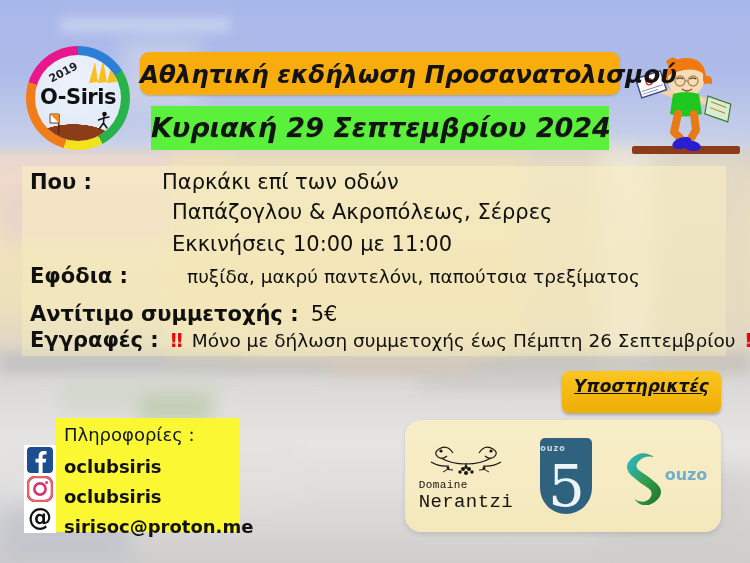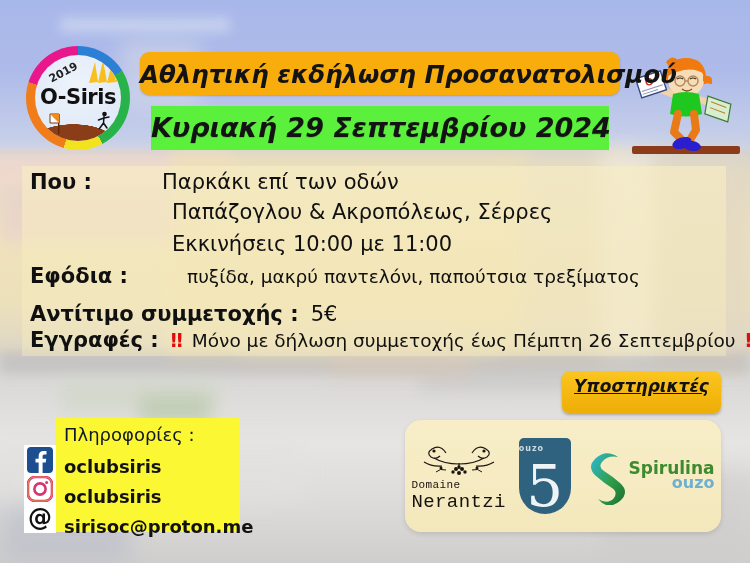--- a/index.html
+++ b/index.html
@@ -365,21 +365,20 @@
           <linearGradient id="spg" x1="0" y1="0" x2="1" y2="1">
             <stop offset="0%" stop-color="#2fb8d8"></stop>
             <stop offset="55%" stop-color="#2f9e4a"></stop>
             <stop offset="100%" stop-color="#1d6e2e"></stop>
           </linearGradient>
         </defs>
         <path d="M34 10 q-12 -8 -22 1 q-10 9 0 18 q8 7 16 12 q6 4 2 10 q-6 7 -16 1
                  q10 12 22 2 q10 -9 0 -18 q-8 -7 -16 -12 q-6 -4 -2 -9 q6 -7 16 -5 Z" fill="url(#spg)"></path>
       </svg>
       <div class="wordmark">
-        <span>Spirulina</span>
         <span class="line">ouzo</span>
       </div>
     </div>
   </div>
 
   <div id="contact-box">
     <div class="ctitle">Πληροφορίες :</div>
     <div class="cline" id="contact-fb-text">oclubsiris</div>
     <div class="cline" id="contact-ig-text">oclubsiris</div>
     <div class="cline" id="contact-mail-text">sirisoc@proton.me</div>

